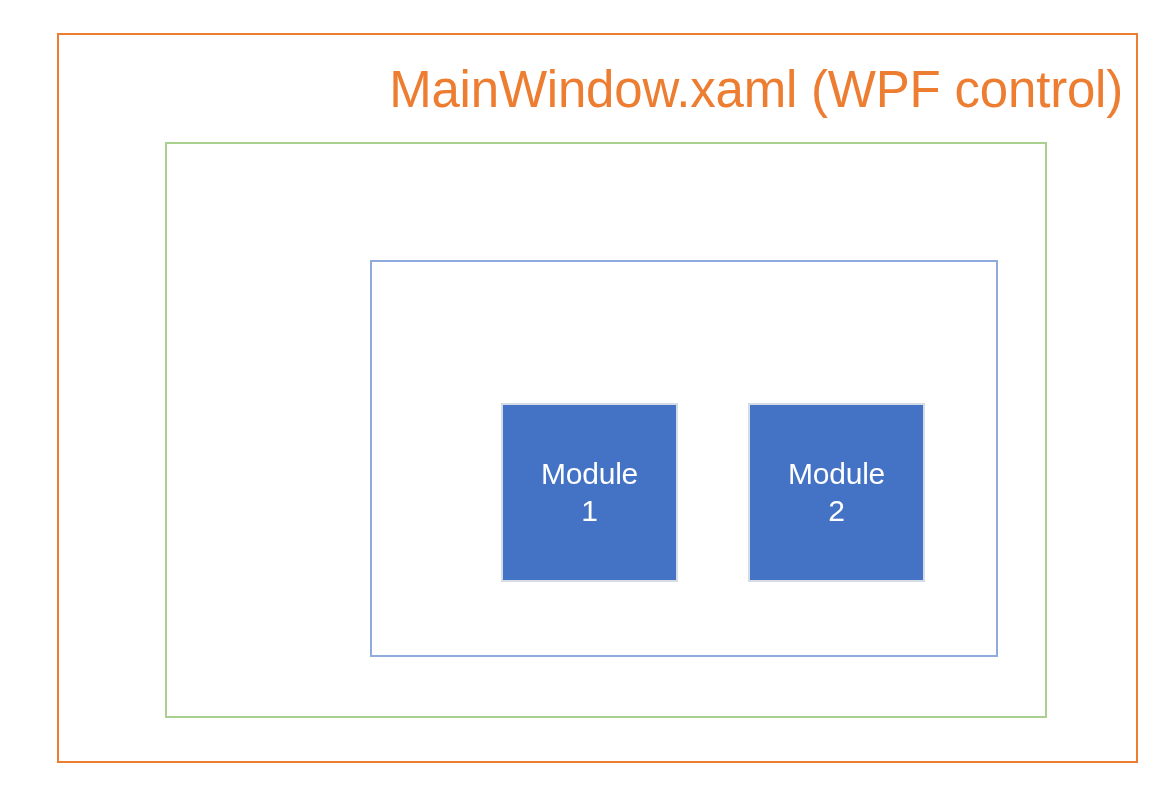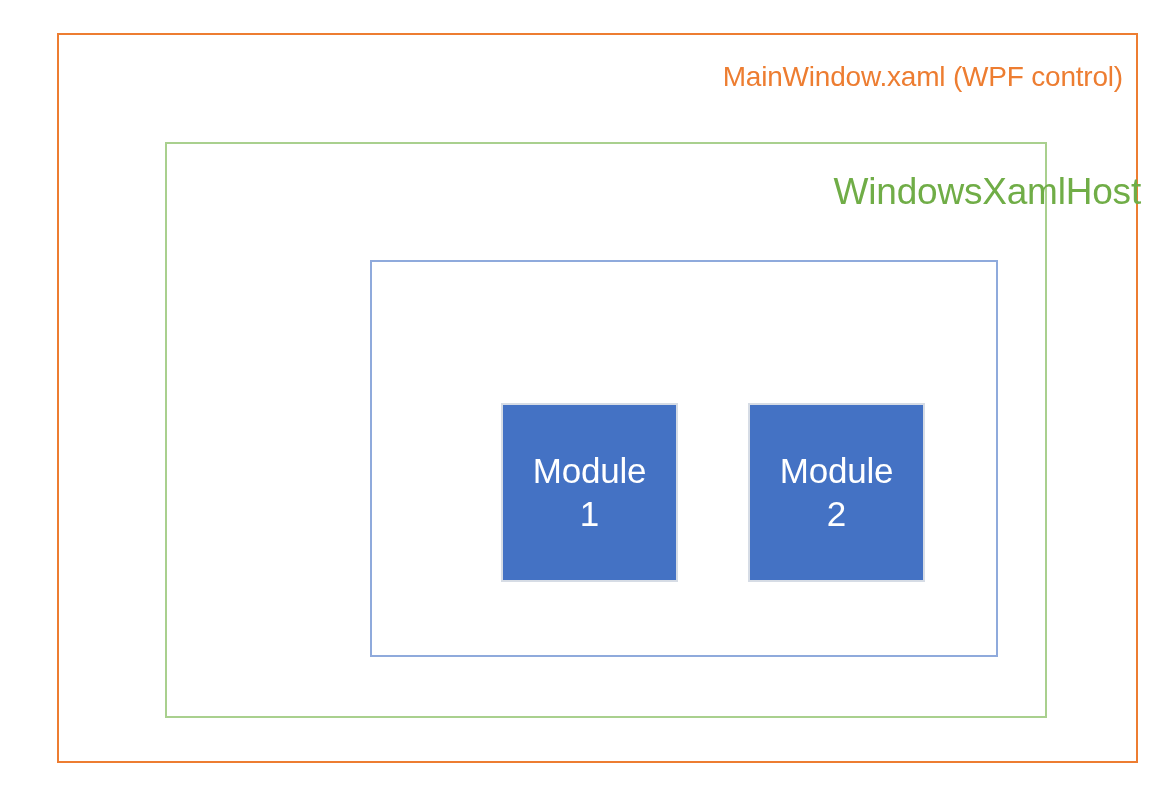--- a/index.html
+++ b/index.html
@@ -59,21 +59,21 @@
     position: absolute;
     text-align: right;
     white-space: nowrap;
     font-weight: normal;
     line-height: 1.1;
     letter-spacing: -0.2px;
   }
   .label-wpf {
     right: 43px;
     top: 62px;
-    font-size: 28px;
+    font-size: 51px;
     color: #ED7D31;
   }
   .label-xamlhost {
     right: 25px;
     top: 172px;
     font-size: 37px;
     color: #70AD47;
   }
   .label-shellpage {
     right: 28px;
@@ -100,39 +100,38 @@
     height: 179px;
   }
   .module-2 {
     left: 748px;
     top: 403px;
     width: 177px;
     height: 179px;
   }
   .module-text {
     color: #FFFFFF;
-    font-size: 35px;
+    font-size: 30px;
     line-height: 1.22;
     font-weight: normal;
     letter-spacing: -0.2px;
   }
   .module-text .line {
     display: block;
   }
 </style>
 </head>
 <body>
 
 <div class="canvas">
 
   <div class="frame-wpf"></div>
   <div class="frame-label label-wpf">MainWindow.xaml (WPF control)</div>
 
   <div class="frame-xamlhost"></div>
-  <div class="frame-label label-xamlhost">WindowsXamlHost</div>
 
   <div class="frame-shellpage"></div>
 
   <div class="module-box module-1">
     <div class="module-text">
       <span class="line">Module</span>
       <span class="line">1</span>
     </div>
   </div>
 

